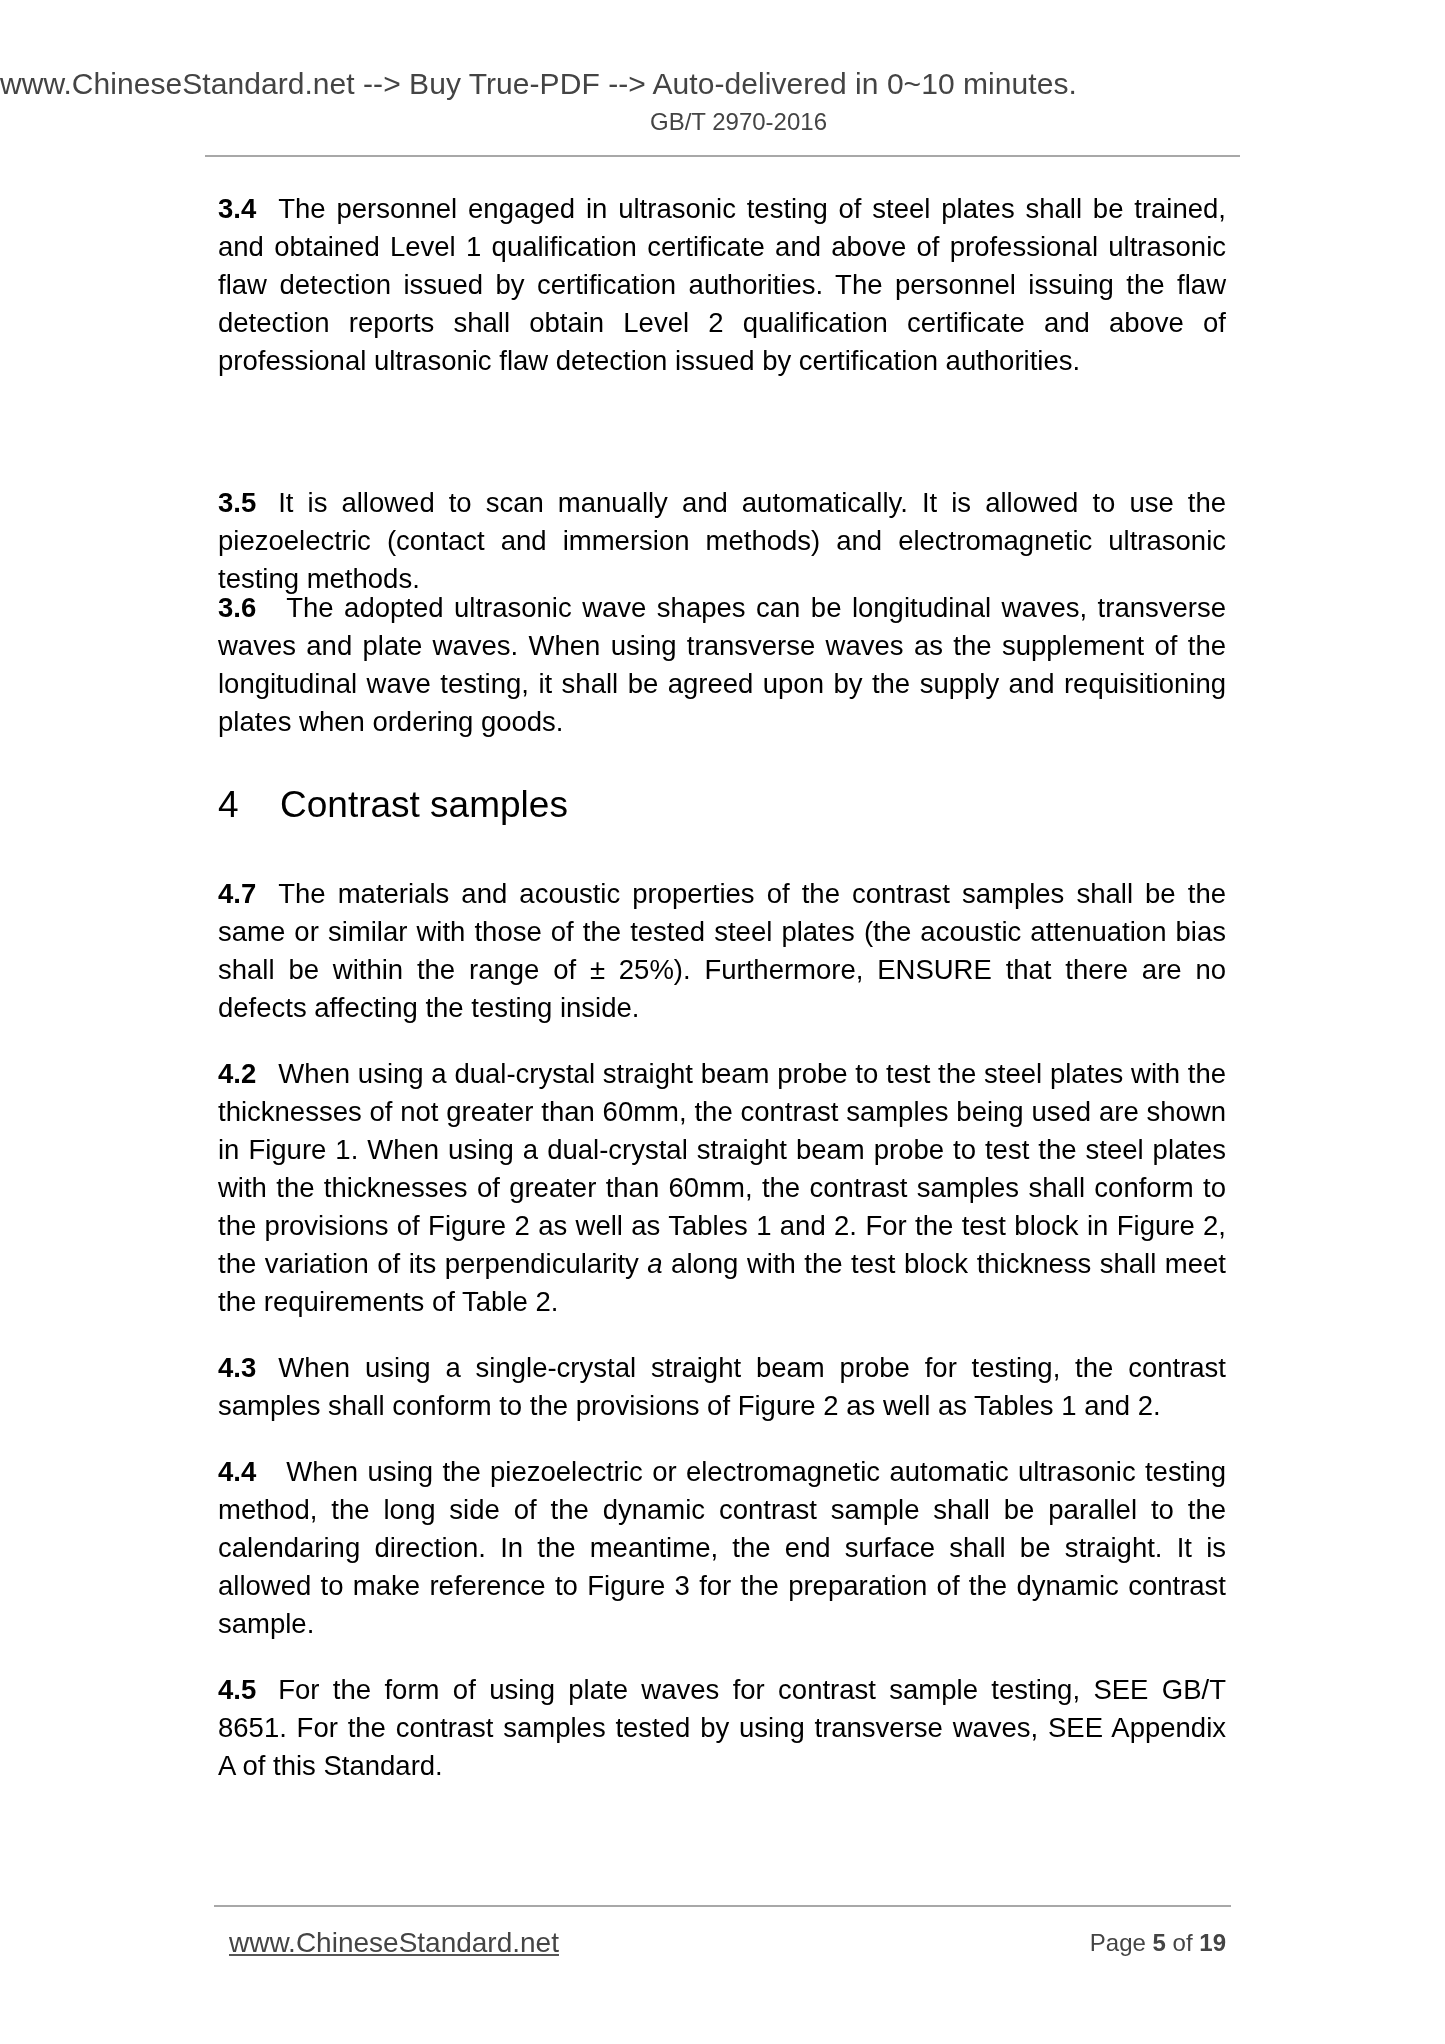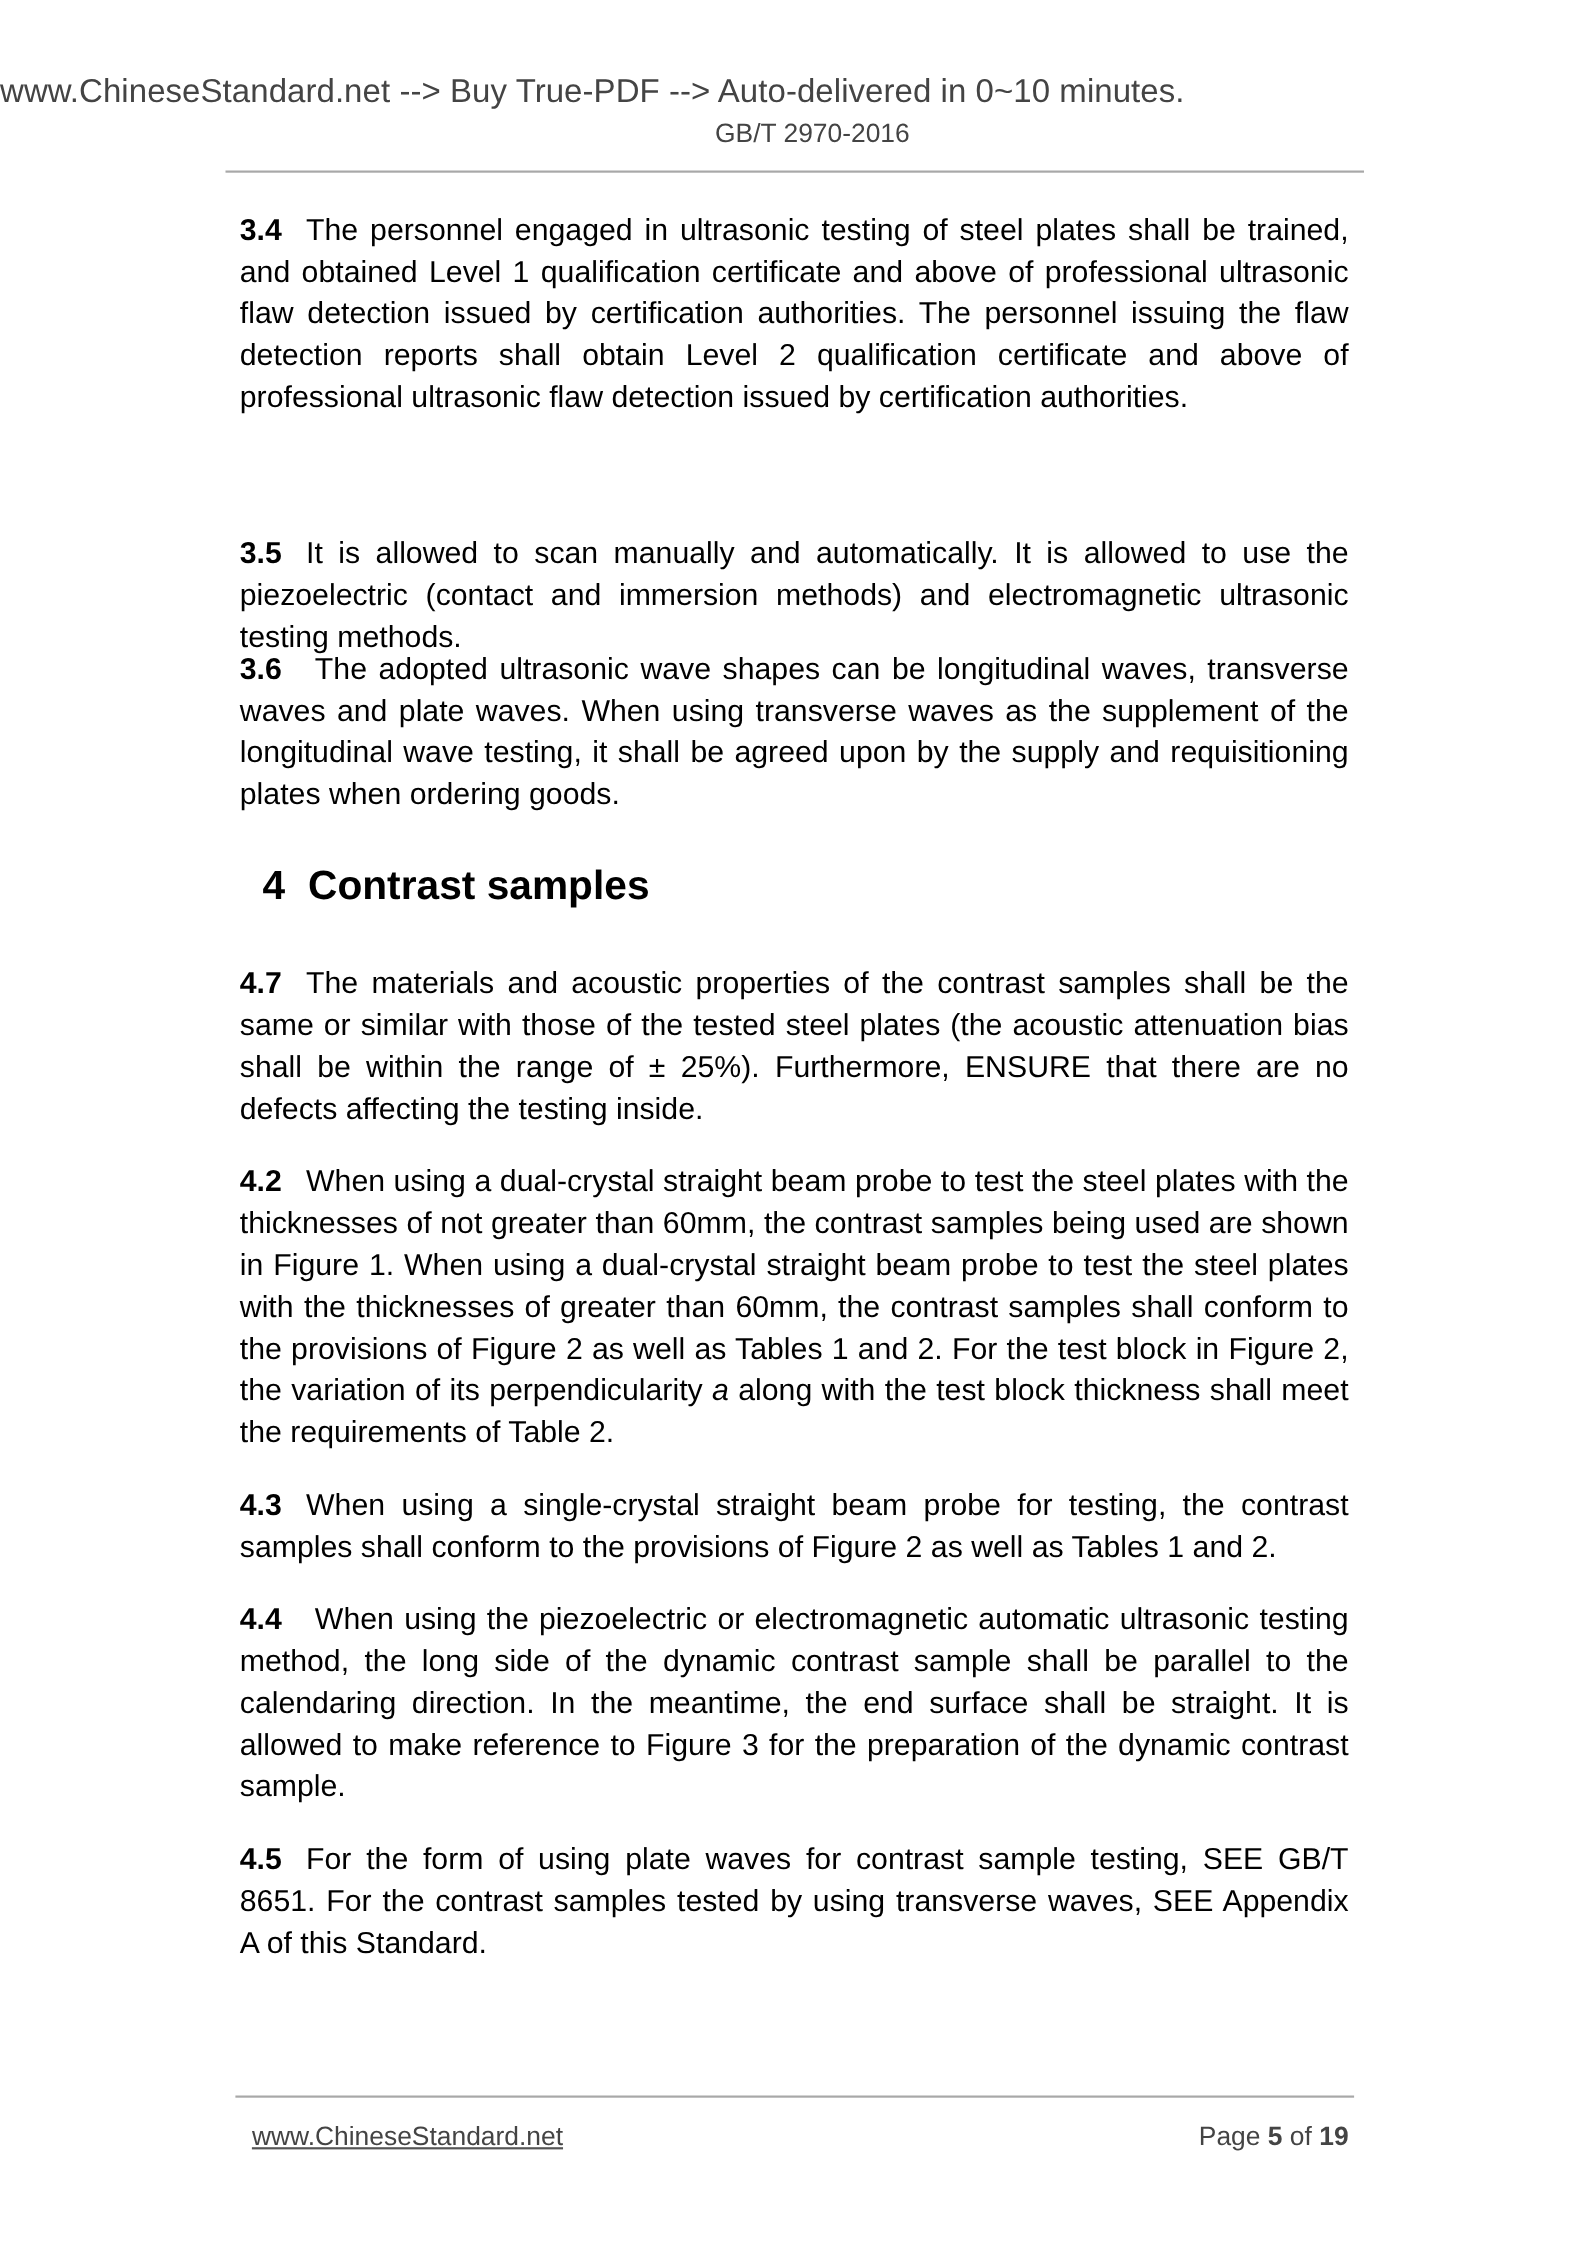--- a/index.html
+++ b/index.html
@@ -7,24 +7,24 @@
   .page-header { position: absolute; left: 0; top: 0; width: 1445px; }
   .header-banner { position: absolute; left: 0; width: 1445px; top: 64px; text-align: left; font-size: 30px; line-height: 40px; color: #444; letter-spacing: 0.05px; }
   .header-docnum { position: absolute; left: 16px; width: 1445px; top: 107px; text-align: center; font-size: 24px; line-height: 30px; color: #444; }
   .header-rule { position: absolute; left: 205px; top: 155px; width: 1035px; height: 0; border-top: 2px solid #a8a8a8; }
   .content { position: absolute; left: 218px; top: 0; width: 1008px; }
   .para { position: absolute; left: 0; width: 1008px; font-size: 27.5px; line-height: 38px; text-align: justify; text-align-last: left; }
   .para .num { font-weight: bold; }
   .para .gap { display: inline-block; width: 22px; }
   .para .gap-wide { display: inline-block; width: 30px; }
   .para em { font-style: italic; }
-  .heading { position: absolute; left: 0; font-size: 37px; line-height: 46px; font-weight: bold; text-align: center; }
+  .heading { position: absolute; left: 0; font-size: 37px; line-height: 46px; font-weight: normal; }
   .heading .hnum { display: inline-block; width: 62px; }
   .footer-rule { position: absolute; left: 214px; top: 1905px; width: 1017px; height: 0; border-top: 2px solid #a8a8a8; }
-  .footer-link { position: absolute; left: 229px; top: 1929px; font-size: 24px; line-height: 28px; color: #444; text-decoration: underline; text-decoration-color: #555; }
+  .footer-link { position: absolute; left: 229px; top: 1929px; font-size: 28px; line-height: 28px; color: #444; text-decoration: underline; text-decoration-color: #555; }
   .footer-page { position: absolute; right: 219px; top: 1929px; font-size: 24px; line-height: 28px; color: #444; }
   .footer-page b { font-weight: bold; }
 </style>
 </head>
 <body>
 
 <div class="page-header">
   <div class="header-banner">www.ChineseStandard.net --&gt; Buy True-PDF --&gt; Auto-delivered in 0~10 minutes.</div>
   <div class="header-docnum">GB/T 2970-2016</div>
   <div class="header-rule"></div>

